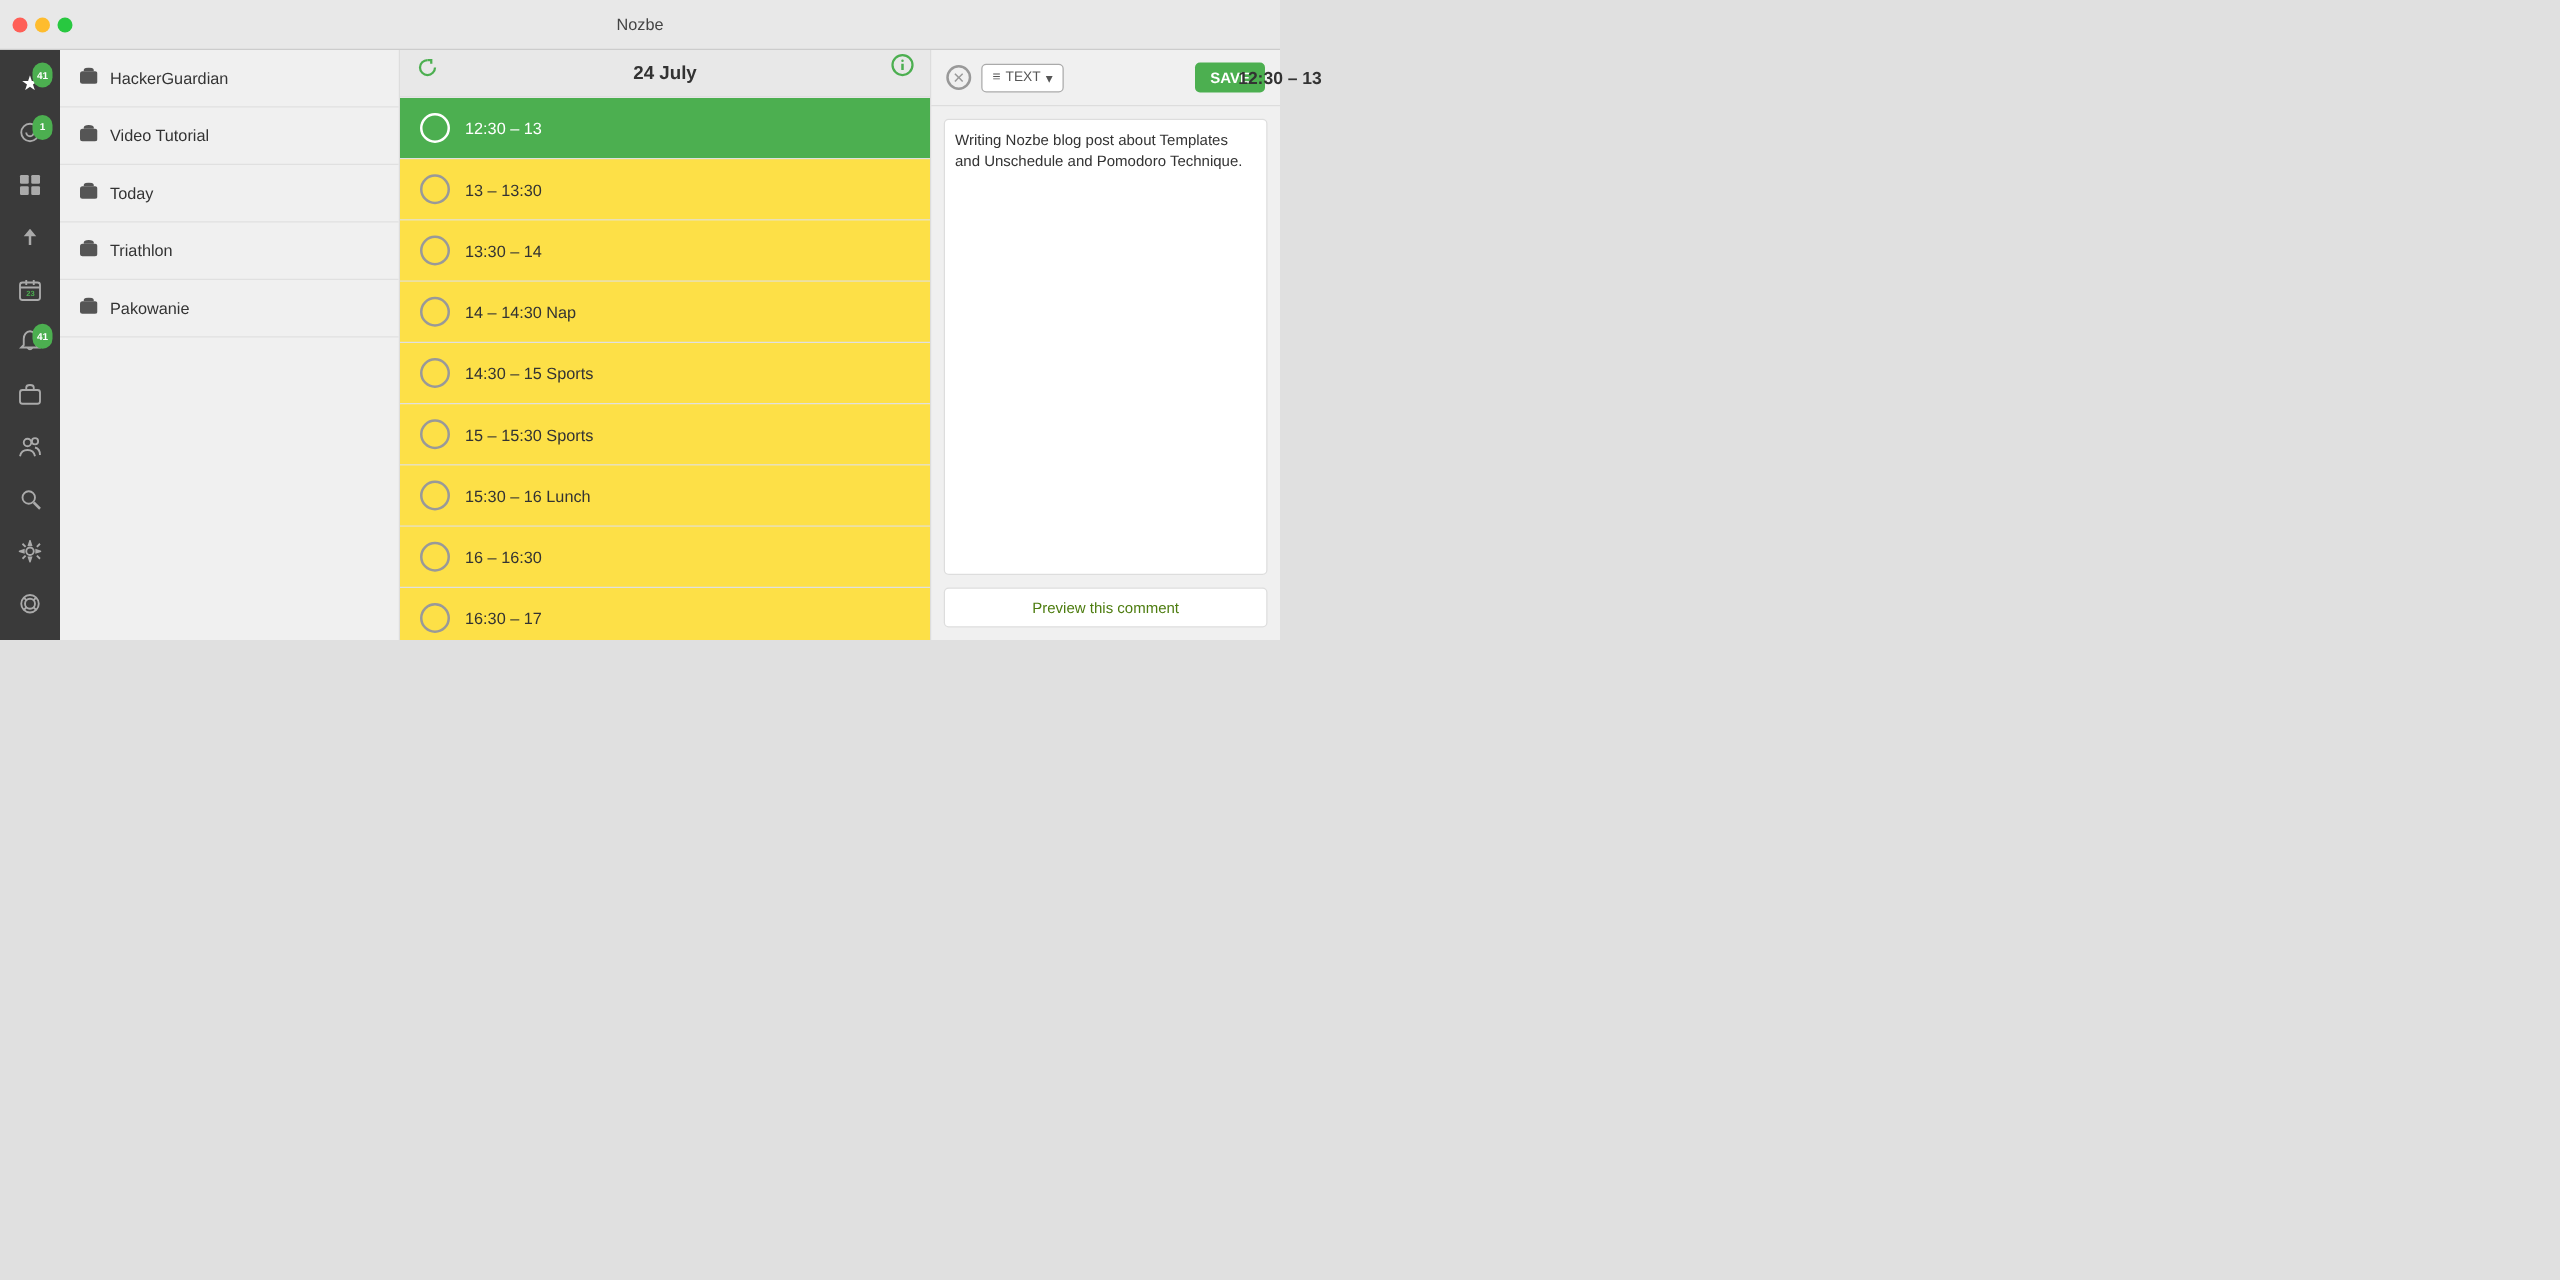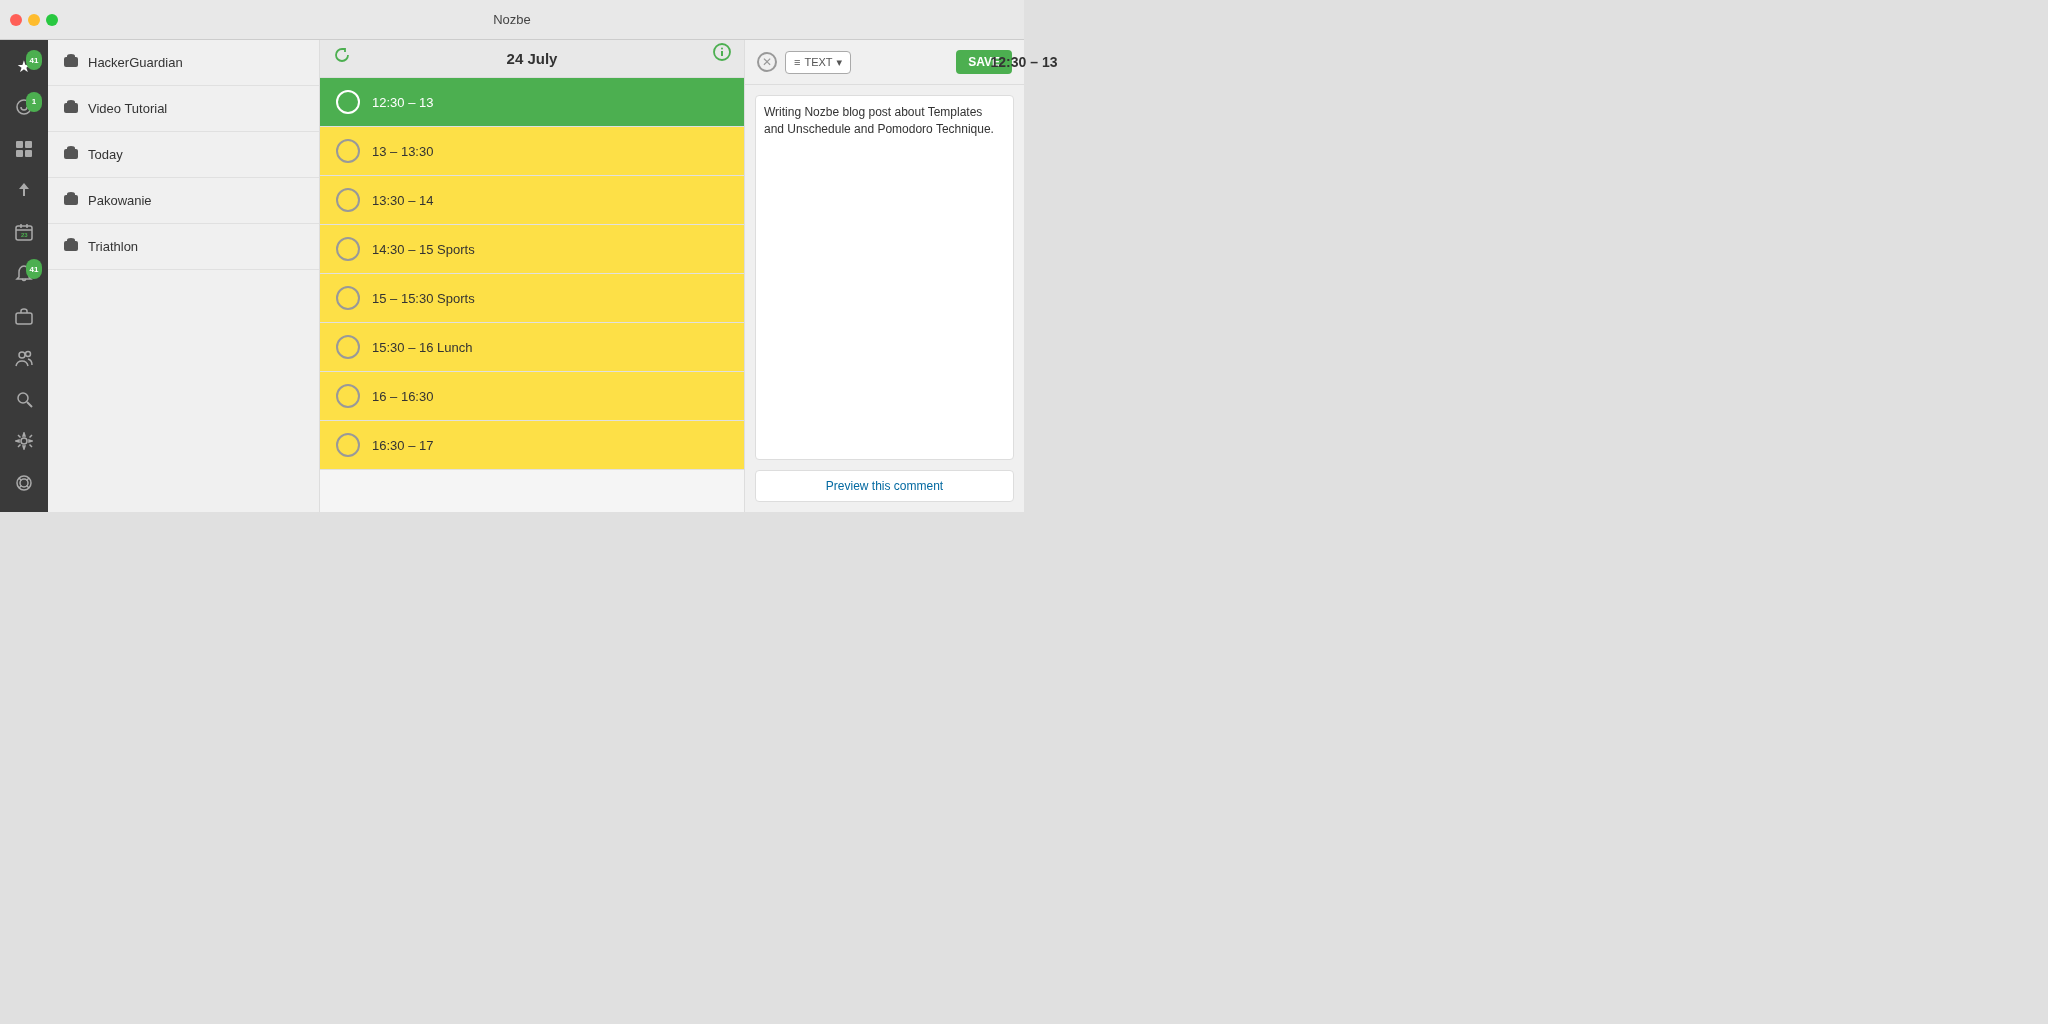--- a/index.html
+++ b/index.html
@@ -140,21 +140,21 @@
       padding: 5px 12px; cursor: pointer; font-size: 12px; font-weight: bold;
     }
     .comment-textarea {
       flex: 1; margin: 10px; padding: 8px;
       border: 1px solid #ddd; border-radius: 4px;
       background: white; font-size: 12px; color: #333;
       resize: none; font-family: inherit; line-height: 1.4;
       min-height: 120px;
     }
     .preview-link {
-      text-align: center; padding: 8px; font-size: 12px; color: #0369a1;
+      text-align: center; padding: 8px; font-size: 12px; color: #4d7c0f;
       cursor: pointer; border-top: 1px solid #ddd; margin: 0 10px 10px;
       border: 1px solid #ddd; border-radius: 4px; background: white;
     }
     .info-btn {
       position: absolute; right: 12px;
       background: none; border: none; cursor: pointer; color: #4caf50; font-size: 18px;
     }
   </style>
 </head>
 <body>
@@ -297,30 +297,30 @@
       </span>
       <span>Today</span>
     </div>
     <div class="project-item">
       <span class="project-icon">
         <svg width="14" height="14" viewBox="0 0 14 14" fill="none">
           <rect x="0" y="3" width="14" height="10" rx="2" fill="#555"></rect>
           <path d="M3 3 L3 2 Q3 0 7 0 Q11 0 11 2 L11 3" fill="#555"></path>
         </svg>
       </span>
+      <span>Triathlon</span>
+    </div>
+    <div class="project-item">
+      <span class="project-icon">
+        <svg width="14" height="14" viewBox="0 0 14 14" fill="none">
+          <rect x="0" y="3" width="14" height="10" rx="2" fill="#555"></rect>
+          <path d="M3 3 L3 2 Q3 0 7 0 Q11 0 11 2 L11 3" fill="#555"></path>
+        </svg>
+      </span>
       <span>Pakowanie</span>
-    </div>
-    <div class="project-item">
-      <span class="project-icon">
-        <svg width="14" height="14" viewBox="0 0 14 14" fill="none">
-          <rect x="0" y="3" width="14" height="10" rx="2" fill="#555"></rect>
-          <path d="M3 3 L3 2 Q3 0 7 0 Q11 0 11 2 L11 3" fill="#555"></path>
-        </svg>
-      </span>
-      <span>Triathlon</span>
     </div>
   </div>
 
   <div class="main-content">
     <div class="date-header">
       <button class="refresh-btn">
         <svg width="16" height="16" viewBox="0 0 16 16" fill="none">
           <path d="M14 8 A6 6 0 1 1 8 2" stroke="#4caf50" stroke-width="1.8" fill="none"></path>
           <polyline points="8,2 11,2 11,5" stroke="#4caf50" stroke-width="1.8" fill="none"></polyline>
         </svg>
@@ -341,20 +341,24 @@
         <div class="slot-circle"></div>
         <span class="slot-label">12:30 – 13</span>
       </div>
       <div class="time-slot">
         <div class="slot-circle"></div>
         <span class="slot-label">13 – 13:30</span>
       </div>
       <div class="time-slot">
         <div class="slot-circle"></div>
         <span class="slot-label">13:30 – 14</span>
+      </div>
+      <div class="time-slot">
+        <div class="slot-circle"></div>
+        <span class="slot-label">14 – 14:30 Nap</span>
       </div>
       <div class="time-slot">
         <div class="slot-circle"></div>
         <span class="slot-label">14:30 – 15 Sports</span>
       </div>
       <div class="time-slot">
         <div class="slot-circle"></div>
         <span class="slot-label">15 – 15:30 Sports</span>
       </div>
       <div class="time-slot">

